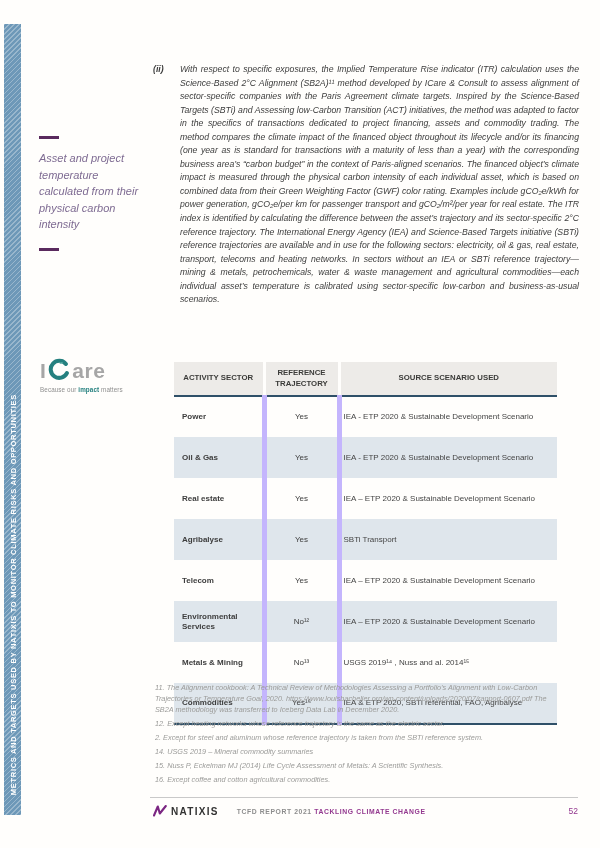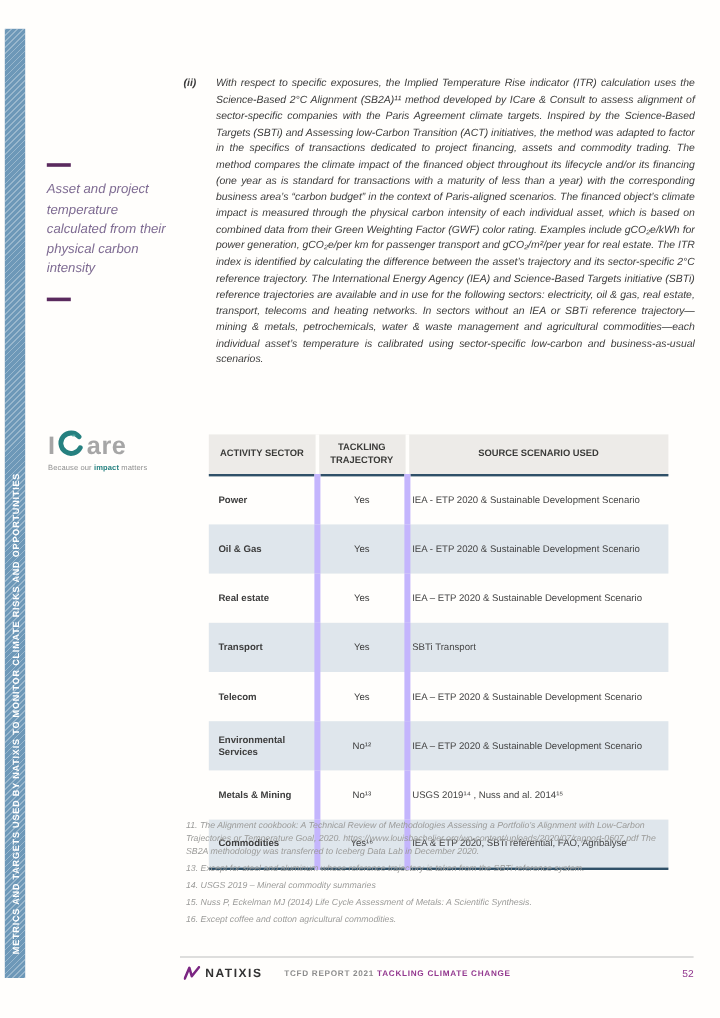--- a/index.html
+++ b/index.html
@@ -121,42 +121,42 @@
 
   <table class="gwf-table">
     <colgroup>
         <col style="width:90px">
         <col style="width:75px">
         <col style="width:218px">
       </colgroup>
     <thead>
       <tr>
         <th>ACTIVITY SECTOR</th>
-        <th>TACKLING TRAJECTORY</th>
+        <th>REFERENCE TRAJECTORY</th>
         <th>SOURCE SCENARIO USED</th>
       </tr>
     </thead>
     <tbody>
       <tr>
         <td class="sector">Power</td>
         <td class="traj">Yes</td>
         <td class="source">IEA - ETP 2020 &amp; Sustainable Development Scenario</td>
       </tr>
       <tr>
         <td class="sector">Oil &amp; Gas</td>
         <td class="traj">Yes</td>
         <td class="source">IEA - ETP 2020 &amp; Sustainable Development Scenario</td>
       </tr>
       <tr>
         <td class="sector">Real estate</td>
         <td class="traj">Yes</td>
         <td class="source">IEA – ETP 2020 &amp; Sustainable Development Scenario</td>
       </tr>
       <tr>
-        <td class="sector">Transport</td>
+        <td class="sector">Agribalyse</td>
         <td class="traj">Yes</td>
         <td class="source">SBTi Transport</td>
       </tr>
       <tr>
         <td class="sector">Telecom</td>
         <td class="traj">Yes</td>
         <td class="source">IEA – ETP 2020 &amp; Sustainable Development Scenario</td>
       </tr>
       <tr>
         <td class="sector">Environmental Services</td>
@@ -171,21 +171,22 @@
       <tr>
         <td class="sector">Commodities</td>
         <td class="traj">Yes¹⁶</td>
         <td class="source">IEA &amp; ETP 2020, SBTi referential, FAO, Agribalyse</td>
       </tr>
     </tbody>
   </table>
 
   <div class="footnotes">
     <p class="footnote">11. The Alignment cookbook: A Technical Review of Methodologies Assessing a Portfolio’s Alignment with Low-Carbon Trajectories or Temperature Goal, 2020. https://www.louisbachelier.org/wp-content/uploads/2020/07/rapport-0607.pdf The SB2A methodology was transferred to Iceberg Data Lab in December 2020.</p>
-    <p class="footnote">13. Except for steel and aluminum whose reference trajectory is taken from the SBTi reference system.</p>
+    <p class="footnote">12. Except heating networks whose reference trajectory is the same as the electric sector.</p>
+    <p class="footnote">2. Except for steel and aluminum whose reference trajectory is taken from the SBTi reference system.</p>
     <p class="footnote">14. USGS 2019 – Mineral commodity summaries</p>
     <p class="footnote">15. Nuss P, Eckelman MJ (2014) Life Cycle Assessment of Metals: A Scientific Synthesis.</p>
     <p class="footnote">16. Except coffee and cotton agricultural commodities.</p>
   </div>
 
   <div class="footer-rule"></div>
   <footer class="page-footer">
     <span class="natixis-logo">
       <svg width="14" height="12" viewBox="0 0 14 12">
         <polyline points="1,10.5 4.8,1.5 6.8,8.5 12.8,1" fill="none" stroke="#7b2682" stroke-width="2.1" stroke-linecap="round" stroke-linejoin="round"></polyline>

